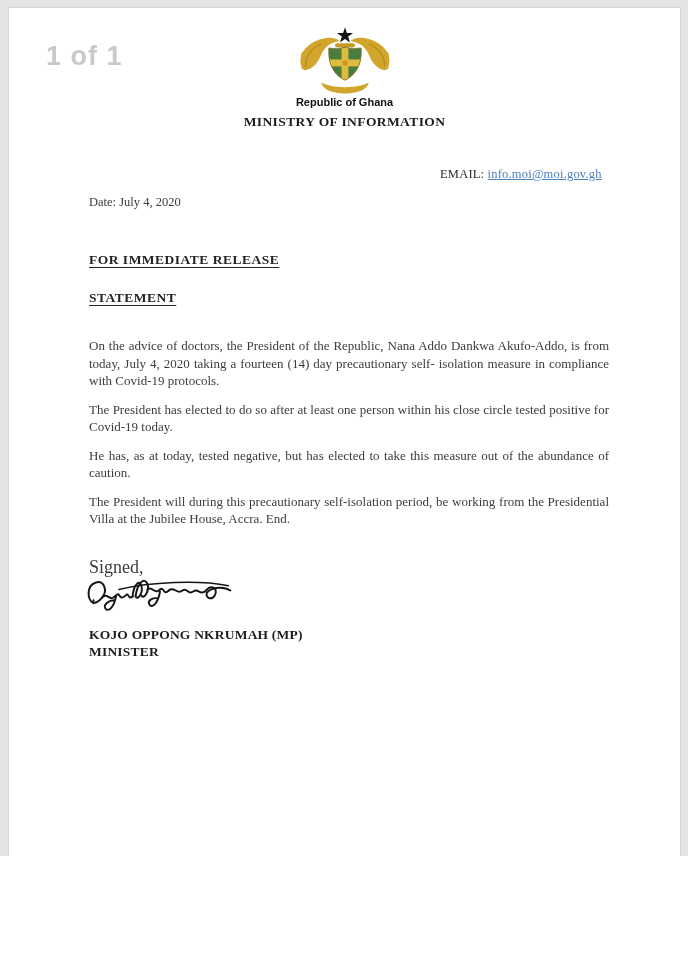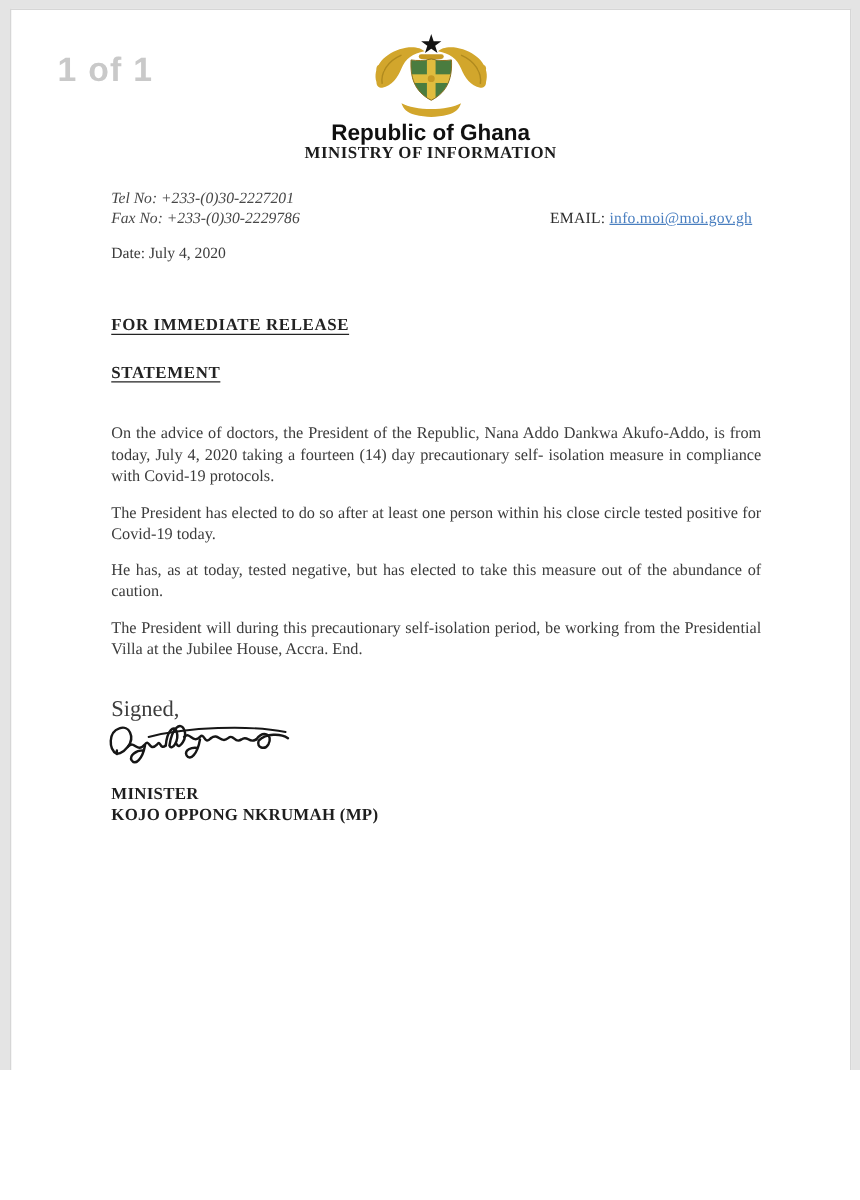--- a/index.html
+++ b/index.html
@@ -20,21 +20,21 @@
     position:absolute; left:37px; top:33px;
     font-family:"Liberation Sans", sans-serif;
     font-size:27px; font-weight:bold; color:#c9c9c9; letter-spacing:1px;
   }
 
   .emblem { position:absolute; left:286px; top:15px; width:100px; height:76px; }
 
   .hdr-country {
     position:absolute; left:0; right:0; top:88px; text-align:center;
     font-family:"Liberation Sans", sans-serif;
-    font-size:18px; font-weight:bold; color:#101010;
+    font-size:11px; font-weight:bold; color:#101010;
   }
   .hdr-ministry {
     position:absolute; left:0; right:0; top:106px; text-align:center;
     font-size:13.5px; font-weight:bold; color:#1c1c1c; letter-spacing:.4px;
   }
   .hdr-pobox {
     position:absolute; left:0; right:0; top:122px; text-align:center;
     font-size:13px; font-weight:bold; color:#1c1c1c; letter-spacing:.3px;
   }
 
@@ -115,24 +115,20 @@
         <circle cx="65" cy="48.5" r="3.6" fill="#c79a24"></circle>
       </g>
       <path d="M65,28 C73,30 80,30 86,29 C87,46 83,62 65,71 C47,62 43,46 44,29 C50,30 57,30 65,28 Z" fill="none" stroke="#8a6d1d" stroke-width="1"></path>
 
       <path d="M34,74 C48,82 82,82 96,74 C94,80 90,84 82,86 C70,89 60,89 48,86 C40,84 36,80 34,74 Z" fill="#d2a62c"></path>
     </svg>
 
     <div class="hdr-country">Republic of Ghana</div>
     <div class="hdr-ministry">MINISTRY OF INFORMATION</div>
 
-    <div class="contacts">
-      <div>Tel No: +233-(0)30-2227201</div>
-      <div>Fax No: +233-(0)30-2229786</div>
-    </div>
 
     <div class="email-line">
       <span class="label">EMAIL: </span><a>info.moi@moi.gov.gh</a>
     </div>
 
     <div class="date-line">Date: July 4, 2020</div>
 
     <div class="h-underlined h-release">FOR IMMEDIATE RELEASE</div>
     <div class="h-underlined h-statement">STATEMENT</div>
 
@@ -151,18 +147,18 @@
       <path d="M35,27 C33,38 27,44 24,39 C22,35 28,31 33,31"></path>
       <path d="M52,27 C53,15 59,9 61,16 C63,23 57,32 55,27 C57,13 64,7 67,14 C70,21 63,31 61,26"></path>
       <path d="M67,20 C72,15 74,26 80,20 C84,16 83,27 89,21"></path>
       <path d="M80,22 C78,34 72,40 69,35 C67,31 73,28 78,29"></path>
       <path d="M89,21 C95,16 97,26 103,21 C108,17 108,26 114,22 C119,18 120,26 126,22"></path>
       <path d="M126,22 C132,14 140,18 136,26 C133,31 126,29 128,23 C134,17 146,17 152,21"></path>
       <path d="M38,20 C70,12 120,10 150,16" stroke-width="1.6"></path>
     </svg>
 
     <div class="sig-name">
+      <div>KOJO OPPONG NKRUMAH (MP)</div>
       <div>MINISTER</div>
-      <div>KOJO OPPONG NKRUMAH (MP)</div>
     </div>
 
   </div>
 </div>
 
 </body></html>

